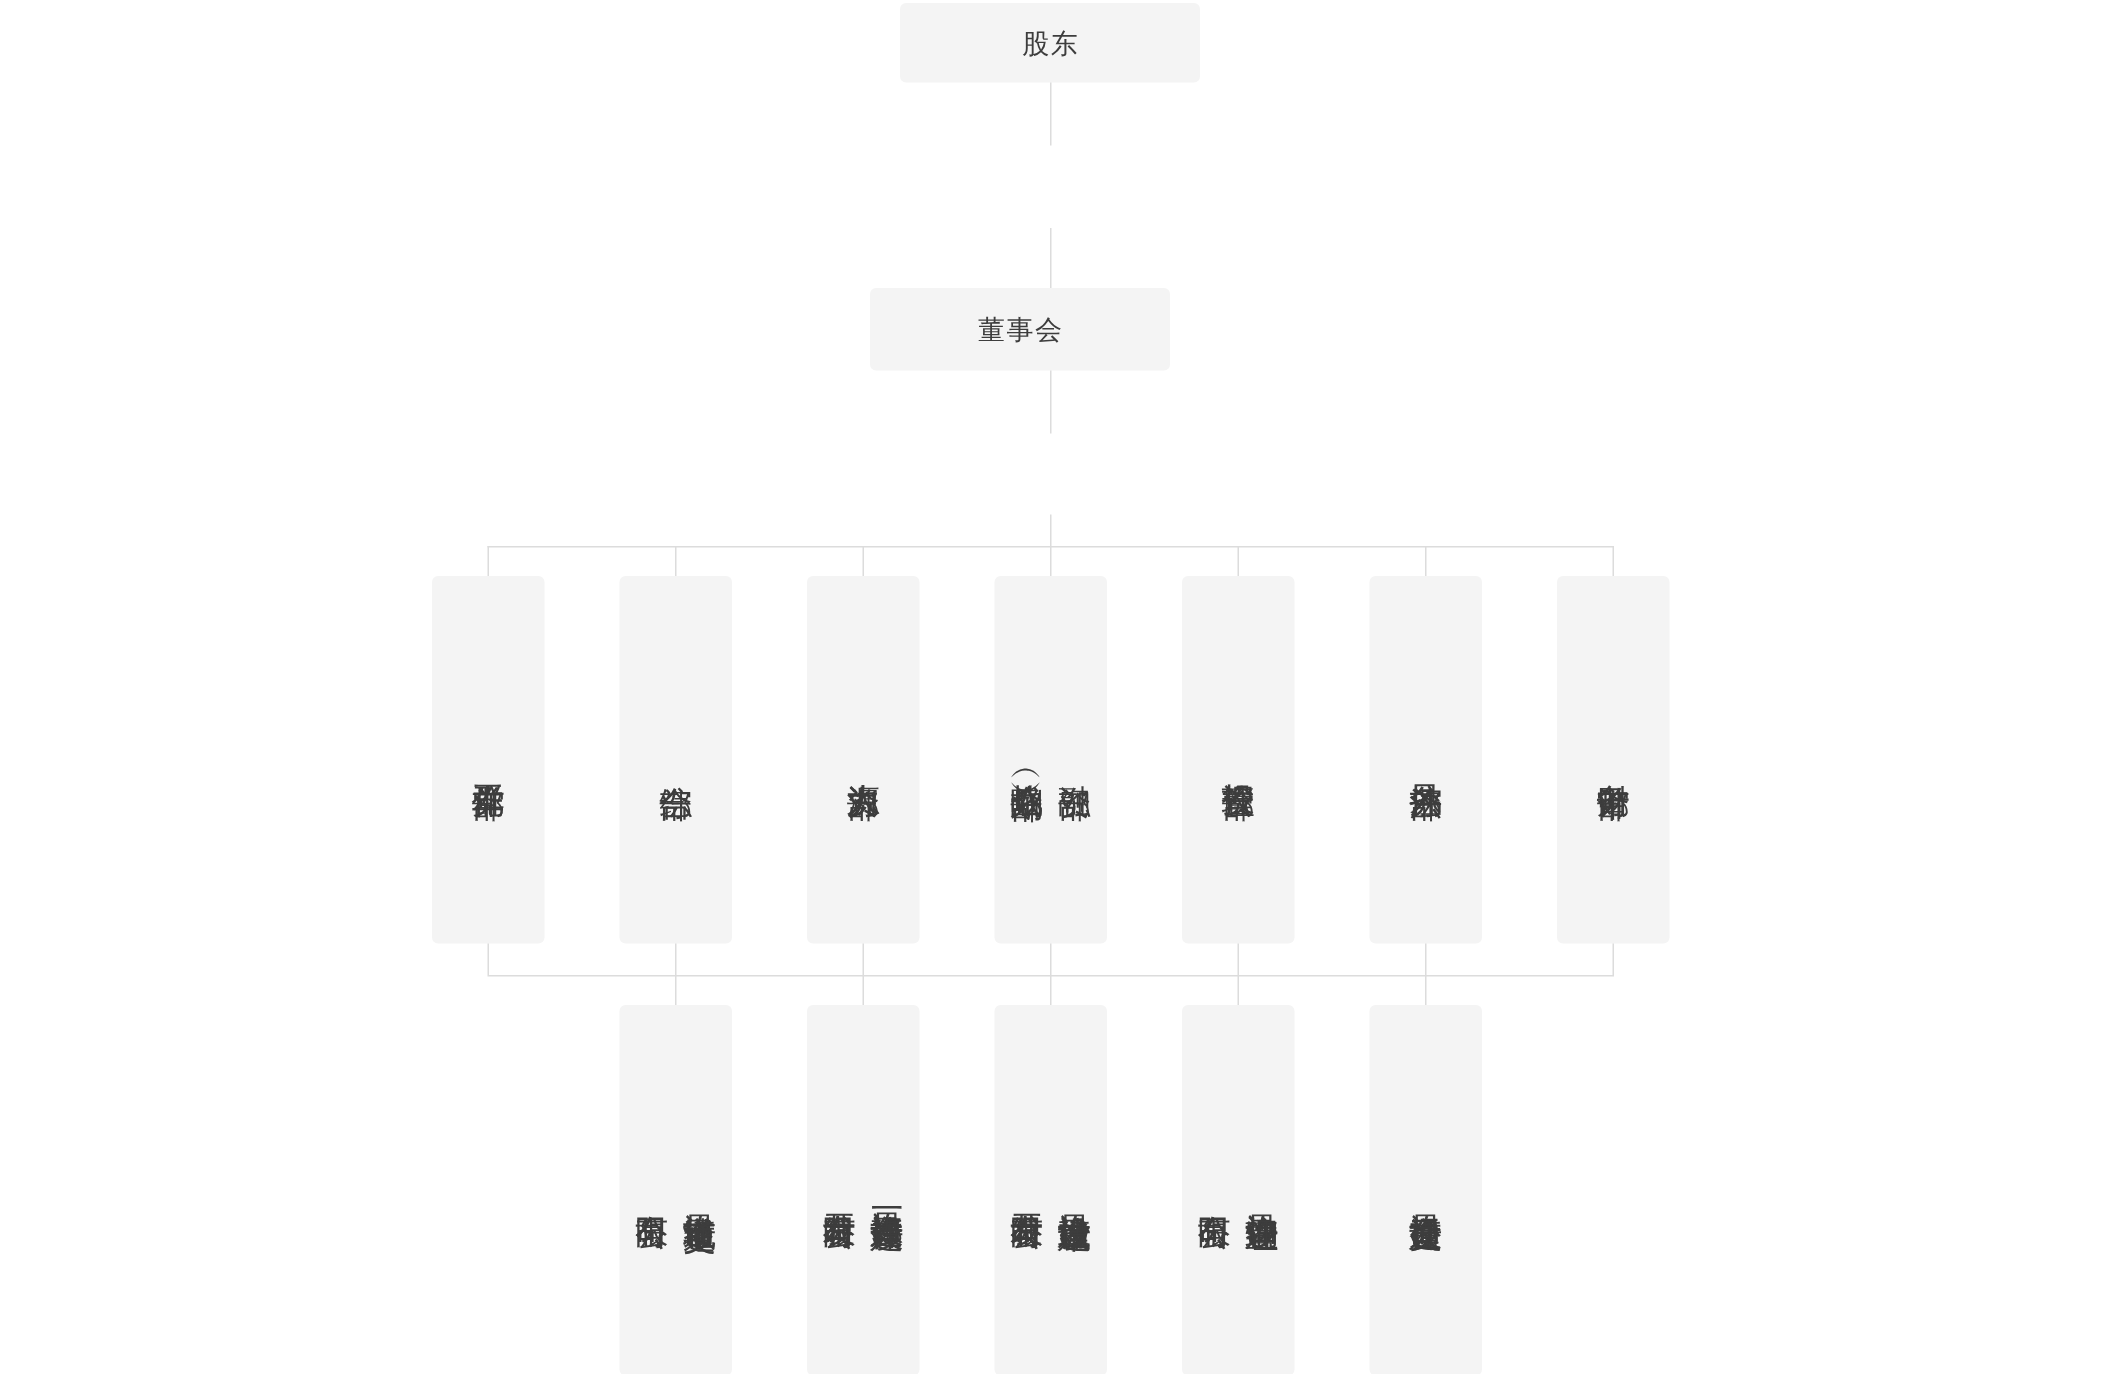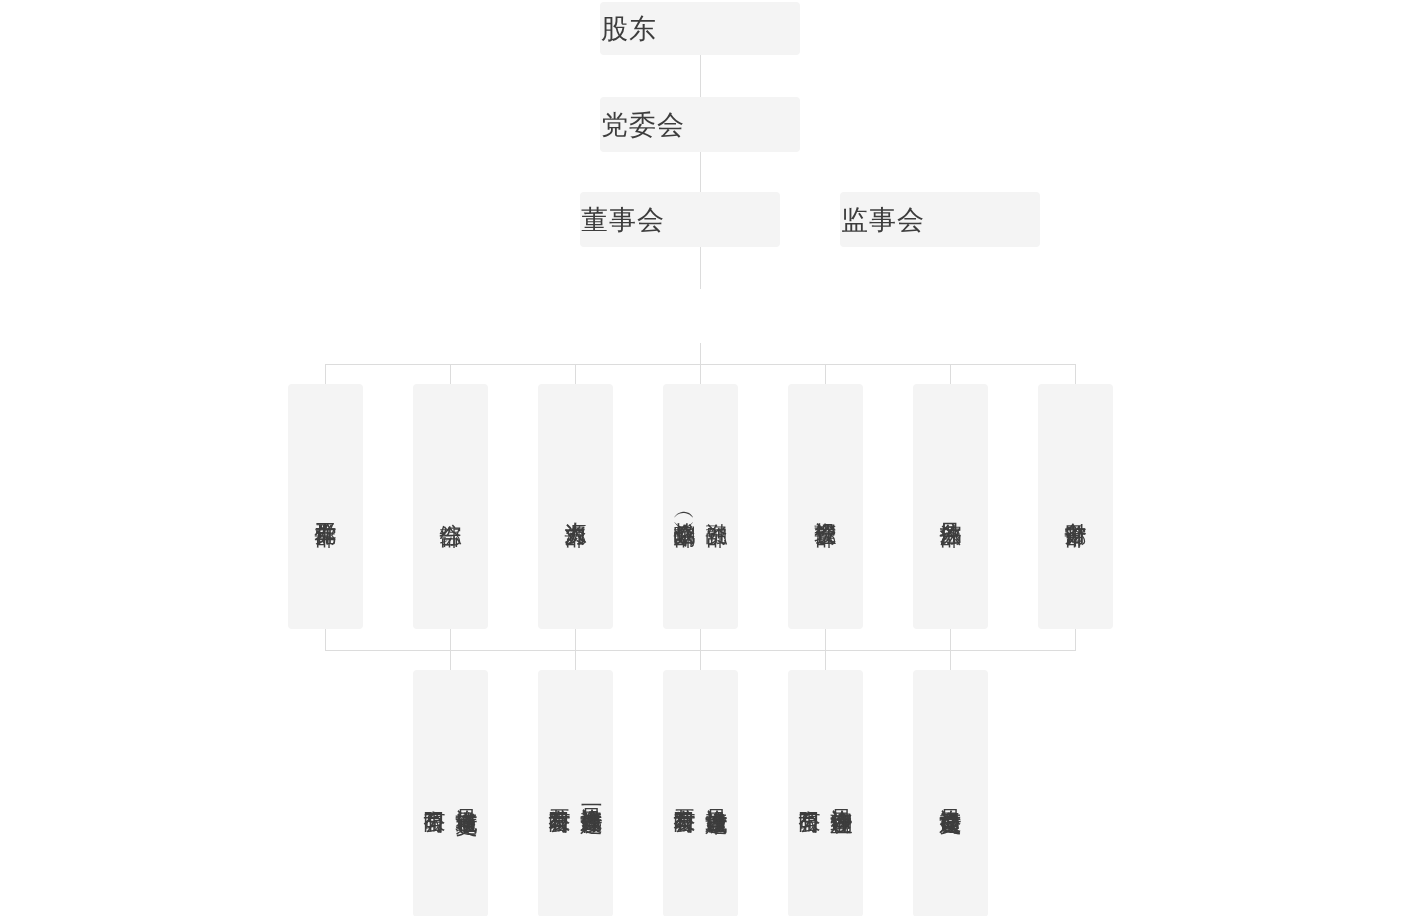--- a/index.html
+++ b/index.html
@@ -23,22 +23,22 @@
   .box{
     position:absolute;
     background:var(--box-bg);
     border-radius:4px;
     color:var(--text);
     box-sizing:border-box;
   }
   .hbox{
     display:flex;
     align-items:center;
-    justify-content:flex-start;
-    font-size:27px;
+    justify-content:center;
+    font-size:18px;
     letter-spacing:1px;
     text-indent:1px;
     white-space:pre-line;
   }
   .vbox{
     display:flex;
     align-items:center;
     justify-content:center;
   }
   .vtext{
@@ -63,31 +63,25 @@
 </style>
 </head>
 <body>
 
 <div id="stage">
 
   <div class="box hbox" style="left:600px;top:2px;width:200px;height:53px">
     <span>股东</span>
   </div>
 
-  <div class="box hbox" style="left:600px;top:97px;width:200px;height:55px">
-    <span>党委会</span>
-  </div>
 
   <div class="box hbox" style="left:580px;top:192px;width:200px;height:55px">
     <span>董事会</span>
   </div>
 
-  <div class="box hbox" style="left:840px;top:192px;width:200px;height:55px">
-    <span>监事会</span>
-  </div>
 
 
   <div class="vline" style="left:700px;top:55px;height:42px"></div>
   <div class="vline" style="left:700px;top:152px;height:40px"></div>
   <div class="vline" style="left:700px;top:247px;height:42px"></div>
   <div class="vline" style="left:700px;top:343px;height:21px"></div>
 
   <div class="hline" style="left:325px;top:364px;width:751px"></div>
   <div class="vline" style="left:325px;top:364px;height:20px"></div>
   <div class="vline" style="left:450px;top:364px;height:20px"></div>

